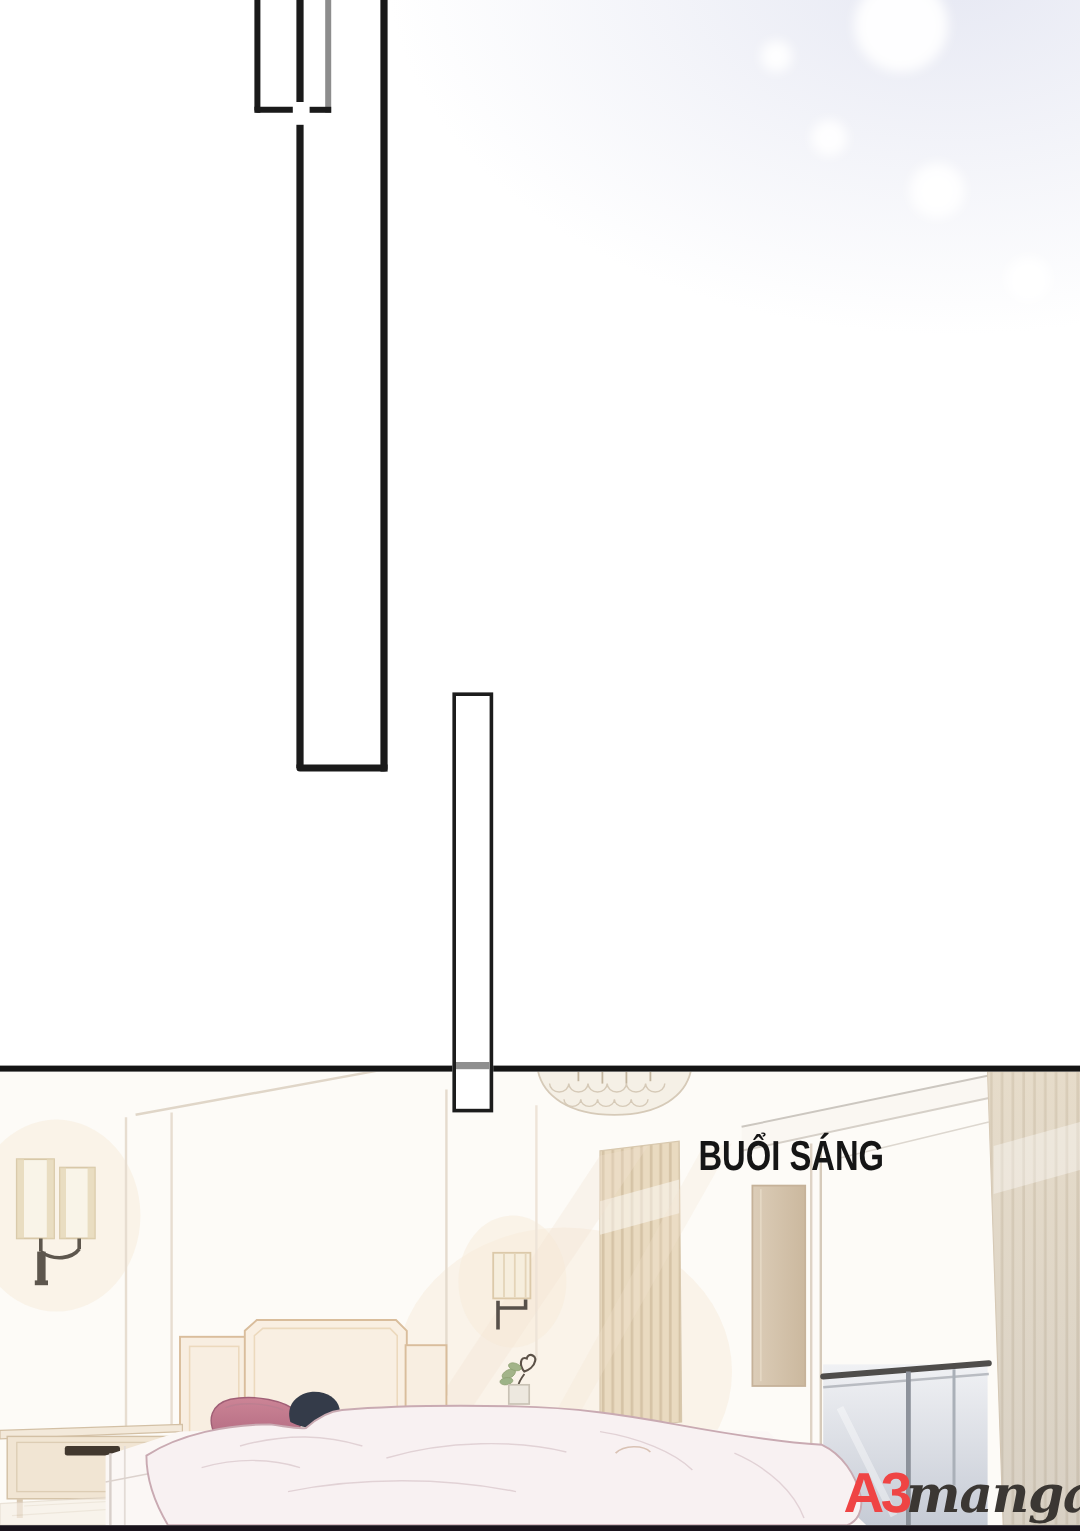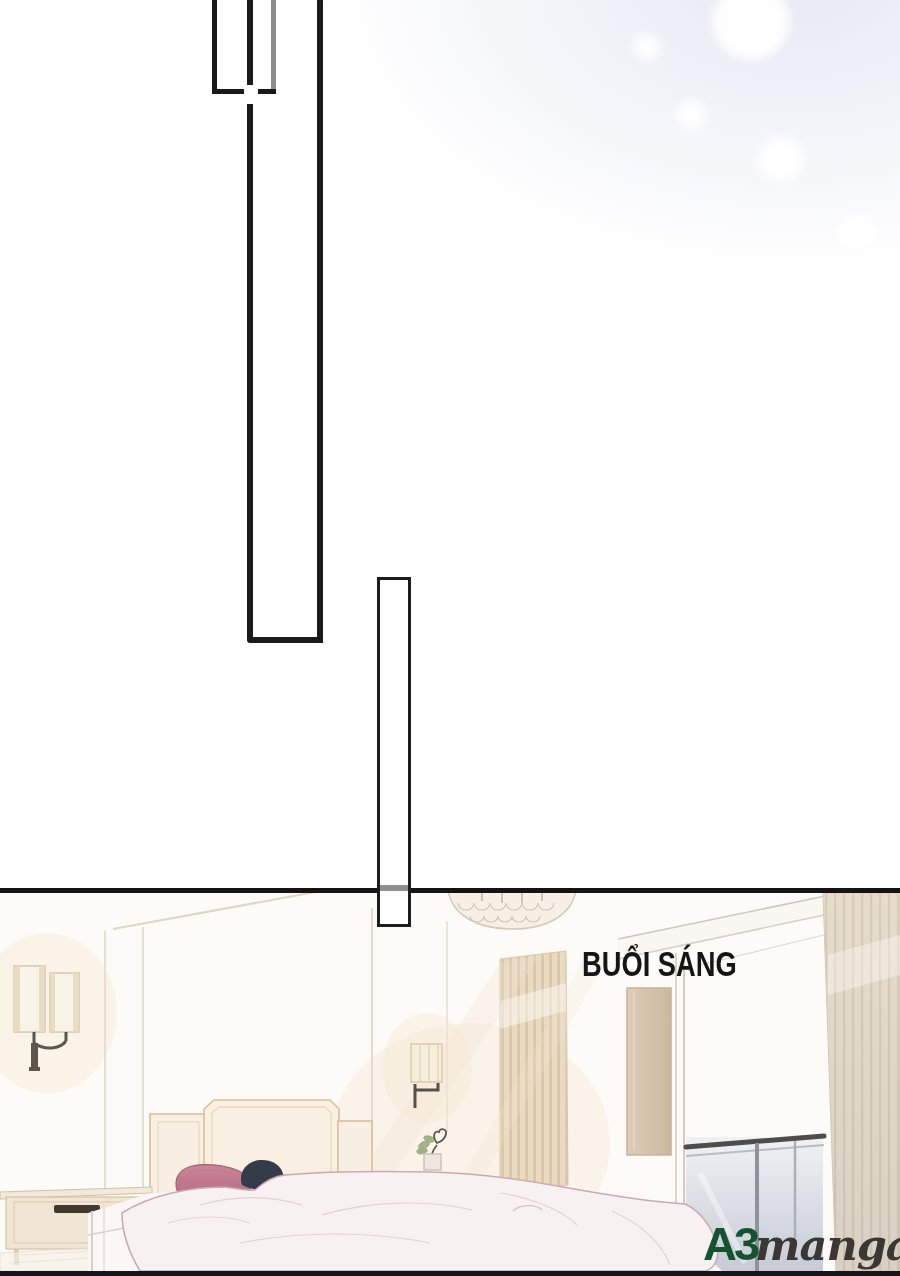--- a/index.html
+++ b/index.html
@@ -17,21 +17,21 @@
          border:3px solid #1c1c1c;box-sizing:border-box;z-index:6;}
   .rect2-grayline{position:absolute;left:0;right:0;top:305px;height:6px;background:#8f8f8f;}
   .divider{position:absolute;left:0;top:888px;width:900px;height:5px;background:#141414;z-index:3;}
   .bottom-strip{position:absolute;left:0;top:1271px;width:900px;height:5px;background:#19131b;z-index:7;}
   .scene{position:absolute;left:0;top:893px;width:900px;height:378px;overflow:hidden;z-index:1;}
   .caption{position:absolute;left:582px;top:946px;z-index:4;color:#151515;
            font-weight:bold;font-size:35px;line-height:1.05;letter-spacing:0px;
            transform:scaleX(.78);transform-origin:left top;white-space:nowrap;}
   .watermark{position:absolute;left:703px;top:1216px;z-index:5;white-space:nowrap;}
   .wm-logo{font-family:"Liberation Sans",sans-serif;font-weight:bold;font-size:47px;
-           color:#14532d;letter-spacing:-3px;}
+           color:#ef4444;letter-spacing:-3px;}
   .wm-name{font-family:"DejaVu Serif",serif;font-style:italic;font-weight:bold;font-size:43px;
            color:#3b3733;letter-spacing:-1px;margin-left:-2px;}
 </style>
 </head>
 <body>
 
 <div class="page">
 
   <div class="sky"></div>
   <div class="bokeh" style="left:712px;top:-18px;width:78px;height:78px;"></div>

